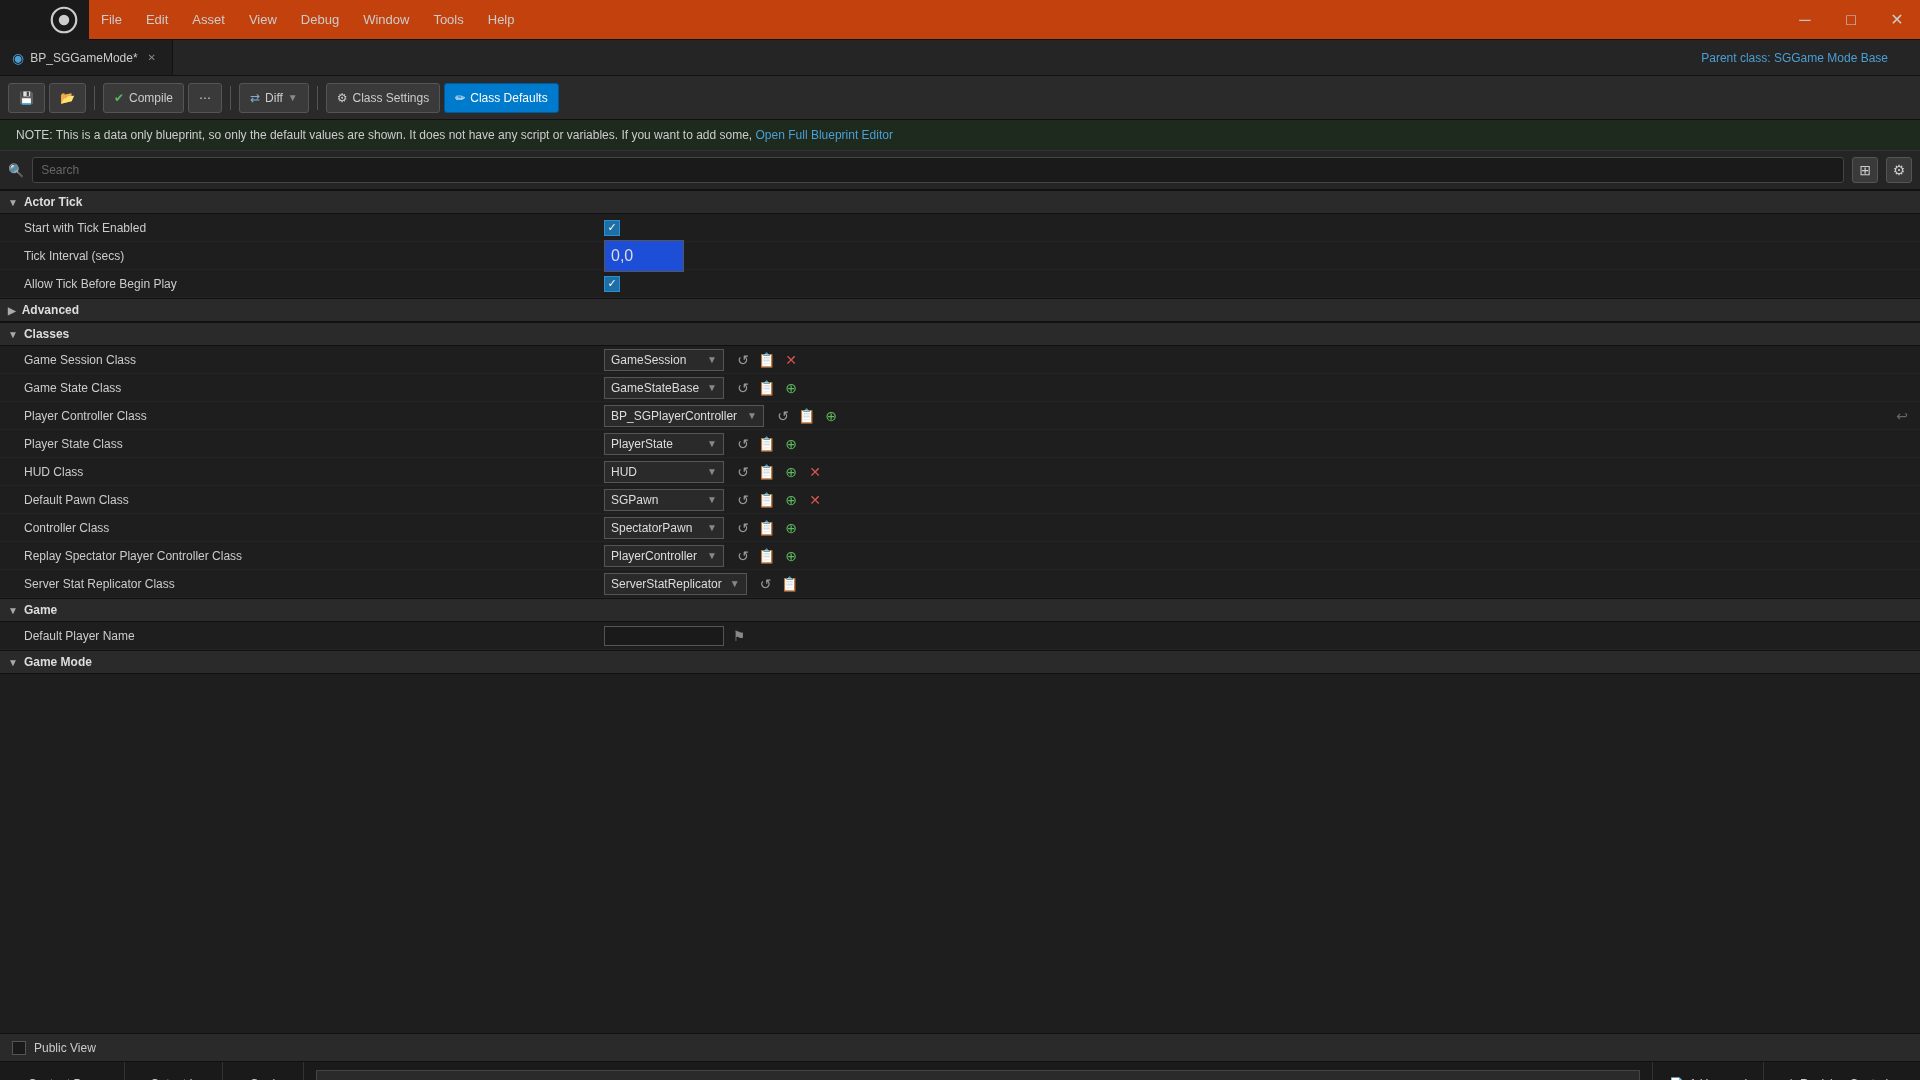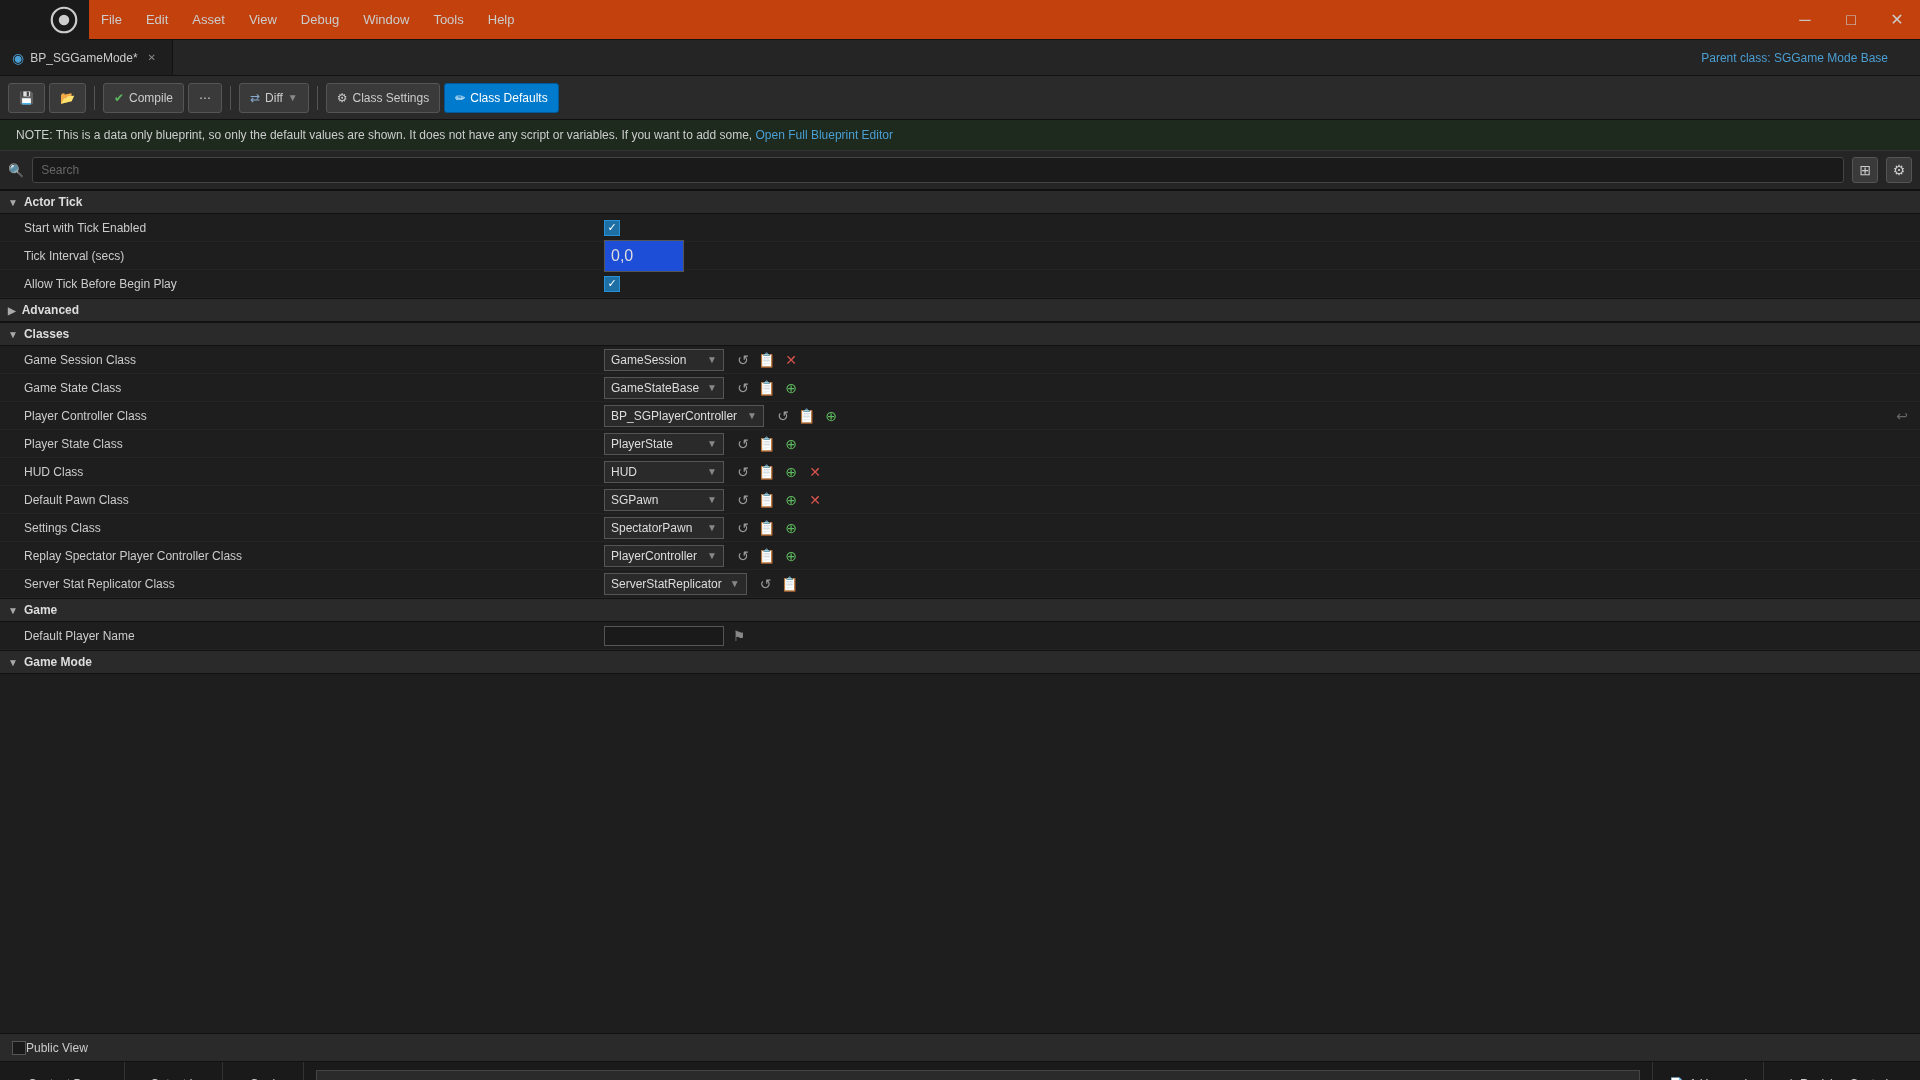--- a/index.html
+++ b/index.html
@@ -308,20 +308,21 @@
     
     #public-view-bar {
       display: flex;
       align-items: center;
       height: 28px;
       background: #2a2a2a;
       border-top: 1px solid #111;
       padding: 0 12px;
       color: #ccc;
       font-size: 12px;
+      gap: 8px;
     }
     .public-view-check {
       width: 14px; height: 14px;
       border: 1px solid #555;
       background: #1a1a1a;
       display: inline-block;
     }
 
     
     #status-bar {
@@ -586,21 +587,21 @@
       <div class="action-icons">
         <div class="action-icon">↺</div>
         <div class="action-icon">📋</div>
         <div class="action-icon green">⊕</div>
         <div class="action-icon red">✕</div>
       </div>
     </div>
   </div>
 
   <div class="prop-row">
-    <div class="prop-label">Settings Class</div>
+    <div class="prop-label">Controller Class</div>
     <div class="prop-value">
       <div class="ue-dropdown">
         <span>SpectatorPawn</span>
         <span class="dropdown-arrow">▼</span>
       </div>
       <div class="action-icons">
         <div class="action-icon">↺</div>
         <div class="action-icon">📋</div>
         <div class="action-icon green">⊕</div>
       </div>

